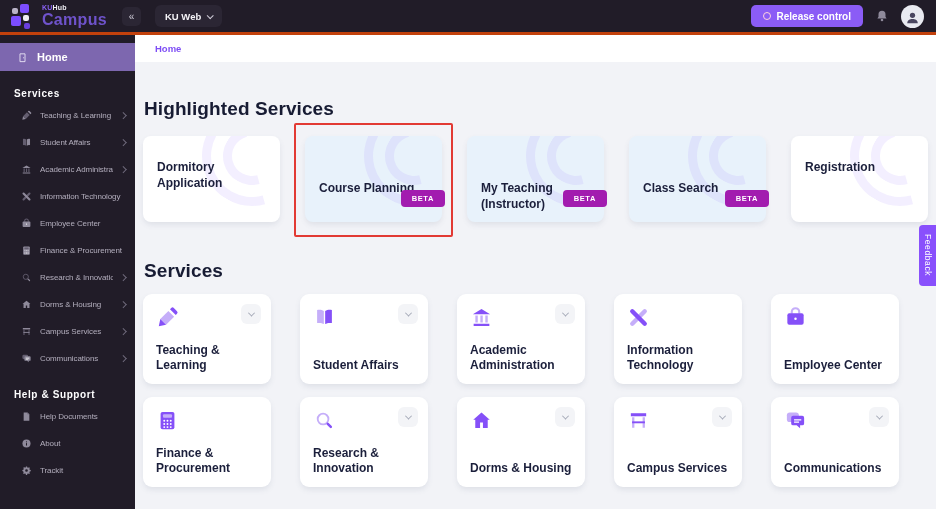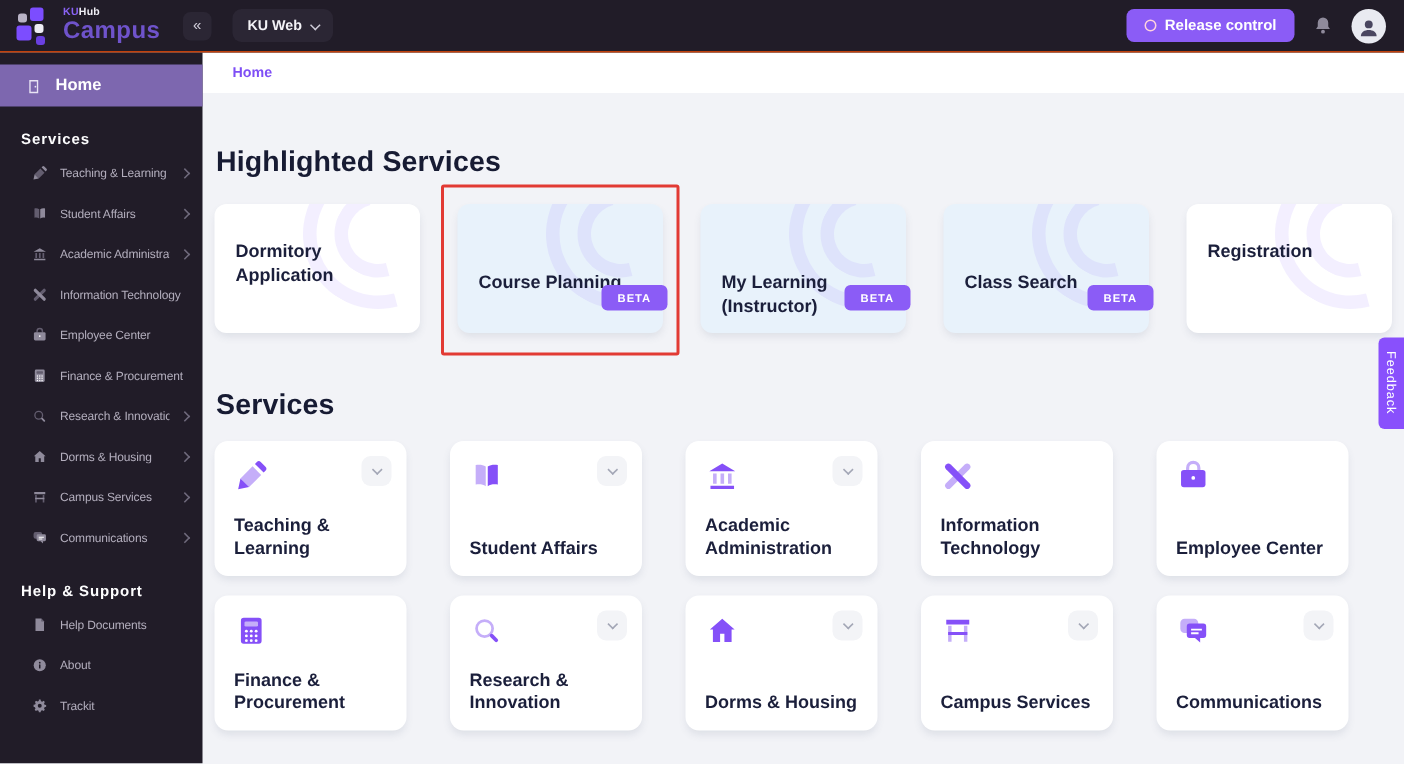--- a/index.html
+++ b/index.html
@@ -2,21 +2,21 @@
 <html><head>
 <meta charset="utf-8">
 <style>
   * { margin:0; padding:0; box-sizing:border-box; }
   html,body { width:936px; height:509px; }
   body { font-family:"Liberation Sans","DejaVu Sans",sans-serif; background:#f2f3f7; overflow:hidden; }
   .app { position:relative; width:936px; height:509px; background:#f2f3f7; }
 
   
   .topbar { position:absolute; left:0; top:0; width:936px; height:35px; background:#211c28;
-            display:flex; align-items:center; z-index:5; border-bottom:1px solid #c2410c; }
+            display:flex; align-items:center; z-index:5; border-bottom:3px solid #c2410c; }
   .logo { display:flex; align-items:center; gap:6px; width:122px; padding-left:10px; cursor:pointer; }
   .logo-mark { position:relative; width:26px; height:26px; flex:0 0 26px; }
   .logo-mark b { position:absolute; border-radius:2px; }
   .lm1 { left:10px; top:1px;  width:9px;  height:9px;  background:#7c4dff; }
   .lm2 { left:2px;  top:5px;  width:6px;  height:6px;  background:#b9b3c6; }
   .lm3 { left:1px;  top:13px; width:10px; height:10px; background:#7c4dff; }
   .lm4 { left:13px; top:12px; width:6px;  height:6px;  background:#efeef4; }
   .lm5 { left:14px; top:20px; width:6px;  height:6px;  background:#6a3fe0; }
   .logo-text { display:flex; flex-direction:column; line-height:1; }
   .logo-top { font-size:7px; font-weight:bold; letter-spacing:.2px; }
@@ -70,21 +70,21 @@
   .hl-clip { position:absolute; inset:0; border-radius:8px; overflow:hidden; }
   .swirl { position:absolute; top:-30px; right:-22px; width:100px; height:100px; }
   .swirl i { position:absolute; border-radius:50%; border:9px solid transparent;
              border-left-color:rgba(124,77,255,.09); border-bottom-color:rgba(124,77,255,.09);
              transform:rotate(30deg); }
   .swirl i:nth-child(1) { inset:0; }
   .swirl i:nth-child(2) { inset:21px; }
   .hl-title { position:absolute; left:14px; right:18px; top:23px; font-size:12px; font-weight:800;
               color:#1b1f3b; line-height:1.35; z-index:1; }
   .hl-card.blue .hl-title { top:44px; }
-  .beta { position:absolute; right:-3px; bottom:15px; background:#8b5cf6; color:#fff; font-size:7.5px;
+  .beta { position:absolute; right:-3px; bottom:15px; background:#a21caf; color:#fff; font-size:7.5px;
           font-weight:bold; letter-spacing:.6px; padding:4px 11px; border-radius:4px; z-index:2; }
   .hl-card.selected::after { content:""; position:absolute; left:-11px; right:-11px; top:-13px;
           bottom:-15px; border:2px solid #e23a34; border-radius:2px; pointer-events:none; z-index:3; }
 
   
   .sv-grid { display:flex; flex-wrap:wrap; gap:13px 29px; }
   .sv-card { position:relative; width:128px; height:90px; border-radius:9px; background:#fff;
              box-shadow:0 3px 6px -1px rgba(80,90,120,.14); cursor:pointer; }
   .sv-card .ic { position:absolute; left:13px; top:12px; width:23px; height:23px; color:#8550f8;
                  --ic2:#c5aef9; }
@@ -350,21 +350,21 @@
             <div class="hl-title">Course Planning</div>
             <span class="beta">BETA</span>
           </div>
           <div class="hl-card blue">
             <div class="hl-clip">
               <span class="swirl">
                 <i></i>
                 <i></i>
               </span>
             </div>
-            <div class="hl-title">My Learning (Instructor)</div>
+            <div class="hl-title">My Teaching (Instructor)</div>
             <span class="beta">BETA</span>
           </div>
           <div class="hl-card blue">
             <div class="hl-clip">
               <span class="swirl">
                 <i></i>
                 <i></i>
               </span>
             </div>
             <div class="hl-title">Class Search</div>

